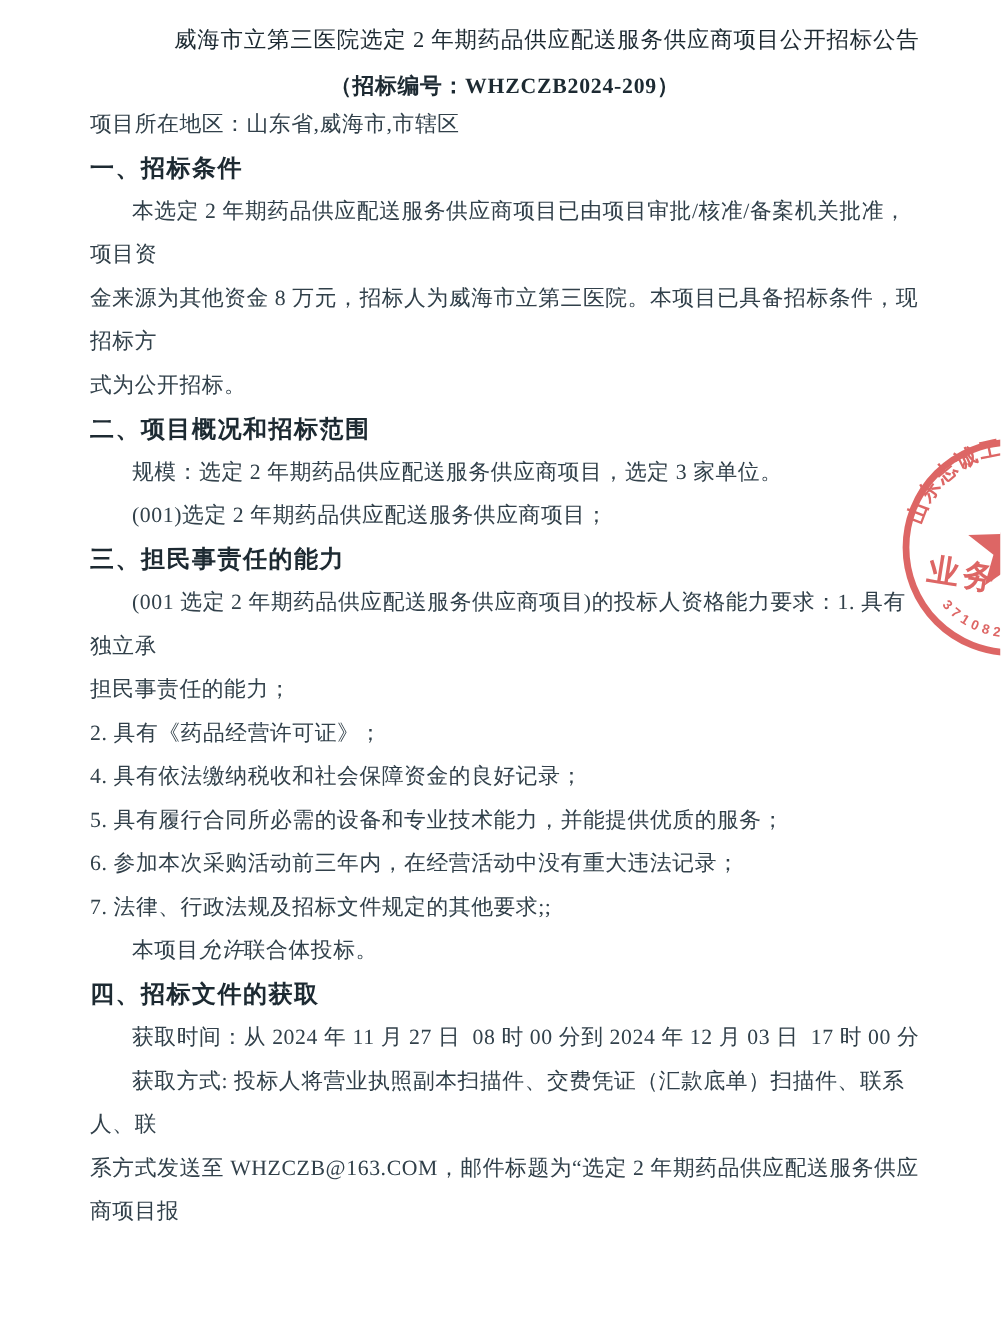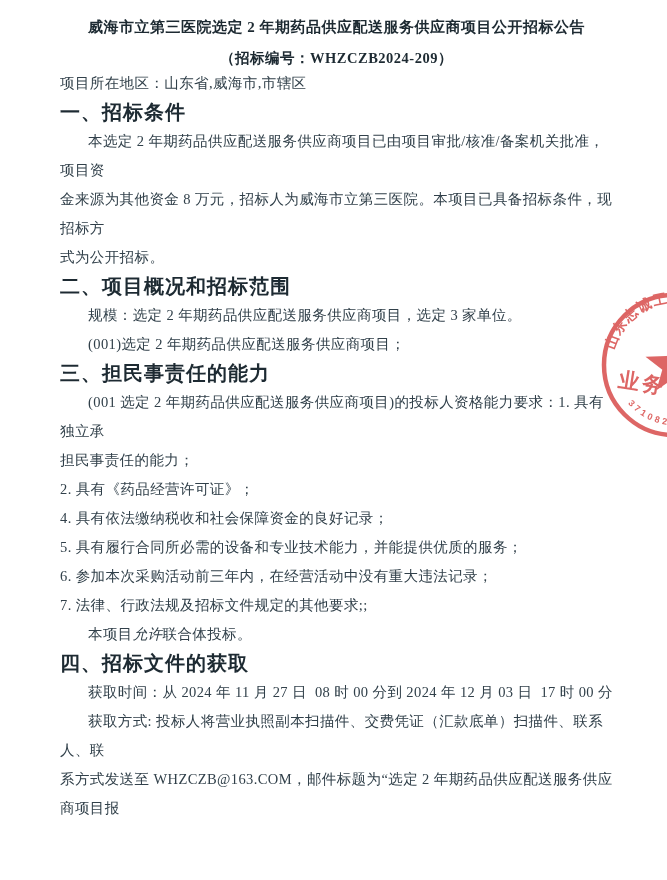--- a/index.html
+++ b/index.html
@@ -7,32 +7,32 @@
     width:667px;height:880px;background:#ffffff;overflow:hidden;position:relative;
     font-family:"Liberation Serif","DejaVu Serif",serif;
   }
   .page{
     position:absolute;inset:0;background:#ffffff;overflow:hidden;
   }
   .doc-body{
     position:absolute;left:60px;top:16px;width:553px;color:#31404a;
   }
   .title{
-    font-size:15px;font-weight:bold;text-align:center;color:#1d2a32;
+    font-size:15px;font-weight:normal;text-align:right;color:#1d2a32;
     line-height:22px;letter-spacing:0.5px;
   }
   .subtitle{
     font-size:14.5px;font-weight:bold;text-align:center;color:#1d2a32;
     line-height:22px;margin-top:9px;letter-spacing:0.5px;
   }
   .line{
     font-size:14.5px;line-height:29px;letter-spacing:0.4px;white-space:pre-wrap;
   }
   .heading{
-    font-size:20px;font-weight:bold;color:#1d2a32;line-height:29px;letter-spacing:1px;
+    font-size:16px;font-weight:bold;color:#1d2a32;line-height:29px;letter-spacing:1px;
   }
   .indent{text-indent:28px;}
   .em{font-style:italic;}
   .stamp{
     position:absolute;left:584px;top:275px;width:180px;height:180px;
     opacity:0.88;mix-blend-mode:multiply;pointer-events:none;
   }
   .stamp svg{display:block;width:100%;height:100%;}
 </style>
 </head>

